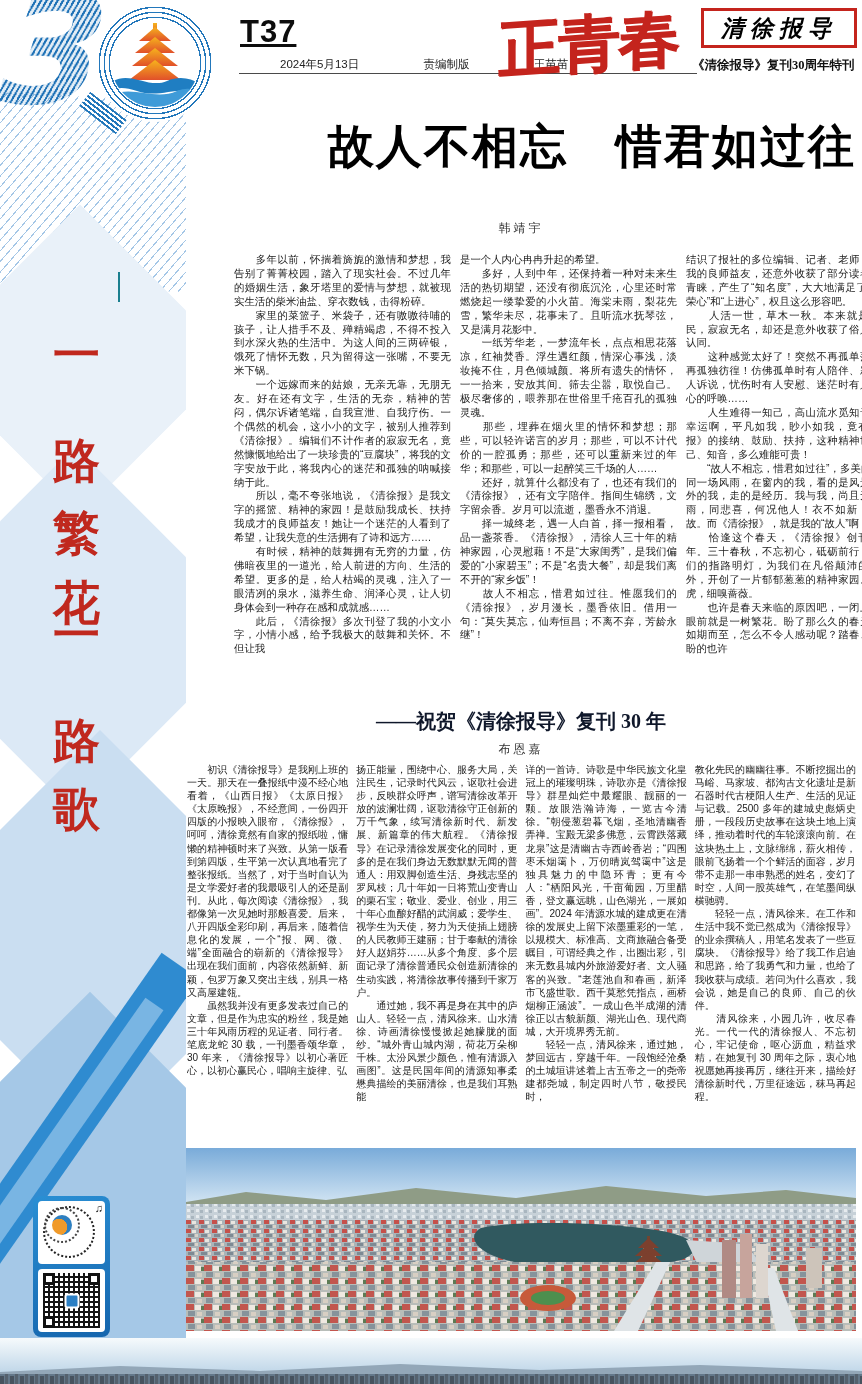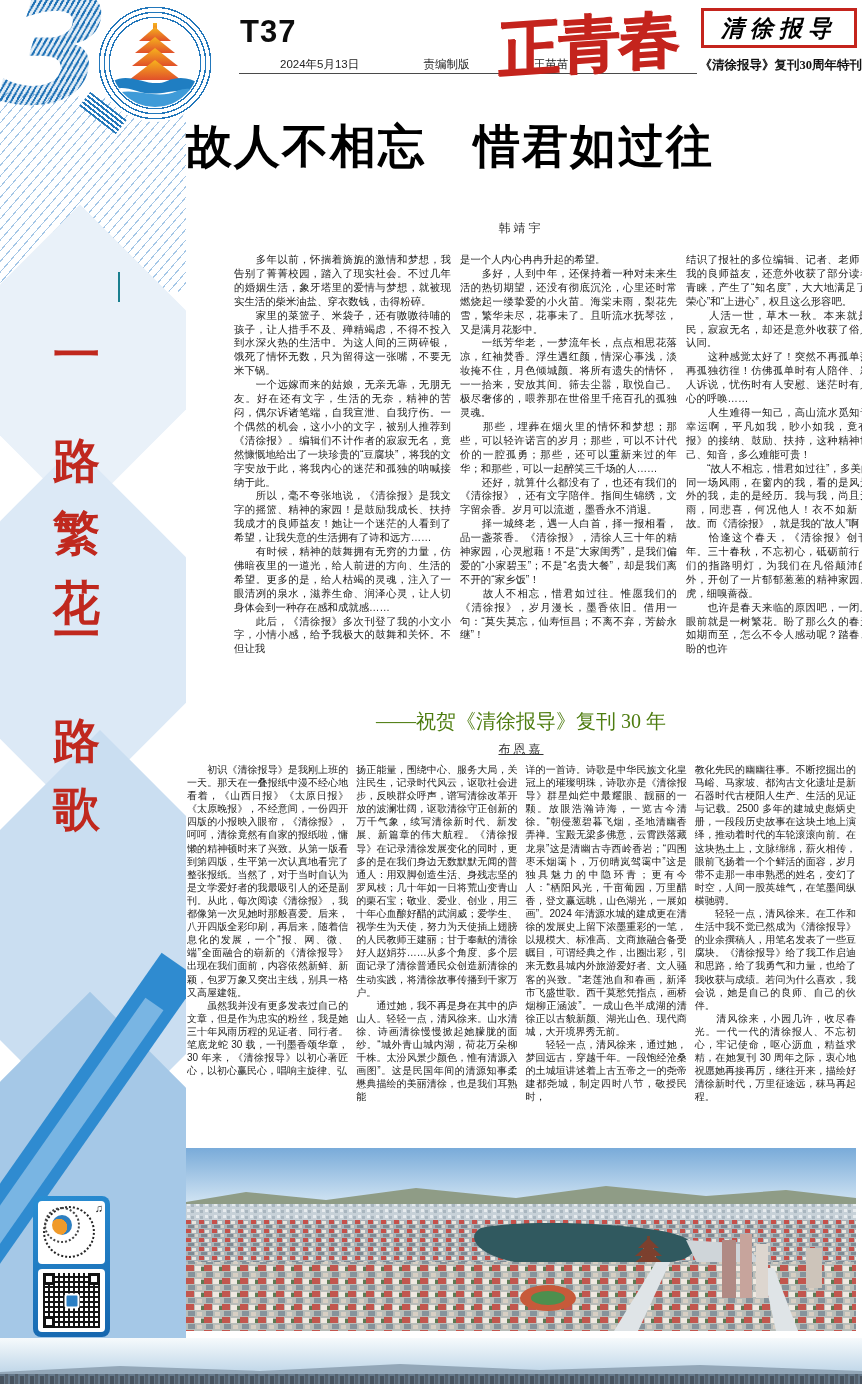--- a/index.html
+++ b/index.html
@@ -68,54 +68,54 @@
     transform:skew(-6deg);
   }
   .logo-ring { position:absolute; left:92px; top:4px; width:118px; height:118px; border-radius:50%;
     background:repeating-radial-gradient(circle at 50% 50%, #2277bb 0 1.4px, #ffffff 1.4px 5px); }
   .logo-ring-inner { position:absolute; left:15px; top:15px; width:88px; height:88px;
     border-radius:50%; background:#fff; overflow:hidden; }
   .q-tail { position:absolute; left:76px; top:104px; width:46px; height:18px; background:
     repeating-linear-gradient(0deg,#2277bb 0 2px,#fff 2px 4px);
     transform:rotate(38deg); }
   .header-pageno { position:absolute; left:240px; top:14px; font-weight:900; font-size:31px;
-    letter-spacing:1px; color:#0d0d0d; }
+    letter-spacing:1px; color:#0d0d0d;text-decoration:underline; }
   .header-dateline { position:absolute; left:241px; top:57px; font-size:11.5px; color:#222; }
   .header-dateline span { margin-right:22px;margin-left:39px; }
   .header-rule { position:absolute; left:239px; top:73px; width:458px; height:1px; background:#4a4a4a; }
   .brand {
     position:absolute; left:468px; top:0px; width:240px; height:90px; text-align:center;
     font-family:"DejaVu Serif", serif; font-weight:bold; font-size:62px; line-height:88px;
     color:#c4241d; transform:rotate(-4deg) skew(-4deg); letter-spacing:-2px;
     text-shadow:1px 1px 0 #c4241d;
   }
   .masthead-box {
     position:absolute; left:701px; top:8px; width:156px; height:40px;
     border:3px solid #c4241d; display:flex; align-items:center; justify-content:center;
     font-family:"DejaVu Serif", serif; font-weight:bold; font-size:23px; color:#000000;
     letter-spacing:6px; font-style:italic; background:#fff;
   }
-  .edition-note { position:absolute; left:692px; top:57px; width:170px; text-align:right;
+  .edition-note { position:absolute; left:692px; top:57px; width:170px; text-align:left;
     font-family:"Liberation Serif", serif; font-weight:bold; font-size:12.5px; color:#111; }
-  .a1-title { position:absolute; left:186px; top:116px; width:670px; text-align:left;
+  .a1-title { position:absolute; left:186px; top:116px; width:670px; text-align:right;
     font-weight:900; font-size:46px; letter-spacing:2px; color:#000; }
   .a1-subtitle { position:absolute; left:186px; top:183px; width:670px; text-align:center;
     font-family:"Liberation Serif", serif; font-weight:bold; font-size:21px; color:#000; }
   .a1-author { position:absolute; left:186px; top:220px; width:670px; text-align:center;
     font-family:"DejaVu Serif", serif; font-size:12px; color:#333; letter-spacing:3px; }
   .cols { position:absolute; left:187px; display:flex; }
   .cols-a1 { top:253px; width:669px; gap:9px; height:402px; overflow:hidden;margin-left:47px; }
   .cols-a1 .col { flex:1; font-size:10.4px; line-height:13.9px; text-align:justify;
     white-space:pre-wrap; color:#1c1c1c; }
   .a2-title { position:absolute; left:186px; top:650px; width:670px; text-align:center;
     font-weight:900; font-size:44px; letter-spacing:4px; color:#000; }
   .a2-subtitle { position:absolute; left:186px; top:708px; width:670px; text-align:center;
-    font-family:"Liberation Serif", serif; font-weight:normal; font-size:20px; color:#4d7c0f; }
+    font-family:"Liberation Serif", serif; font-weight:bold; font-size:20px; color:#0f172a; }
   .a2-author { position:absolute; left:186px; top:741px; width:670px; text-align:center;
-    font-family:"DejaVu Serif", serif; font-size:12px; color:#333; letter-spacing:3px;text-decoration:underline; }
+    font-family:"DejaVu Serif", serif; font-size:12px; color:#333; letter-spacing:3px; }
   .cols-a2 { top:763px; width:669px; gap:8px; height:380px; overflow:hidden; }
   .cols-a2 .col { flex:1; font-size:10px; line-height:13.1px; text-align:justify;
     white-space:pre-wrap; color:#1c1c1c; }
   
   .photo { position:absolute; left:186px; top:1148px; width:670px; height:183px; overflow:hidden; }
   .strip { position:absolute; left:0; top:1338px; width:862px; height:46px; overflow:hidden; z-index:2; }
 </style>
 </head>
 <body>
 

